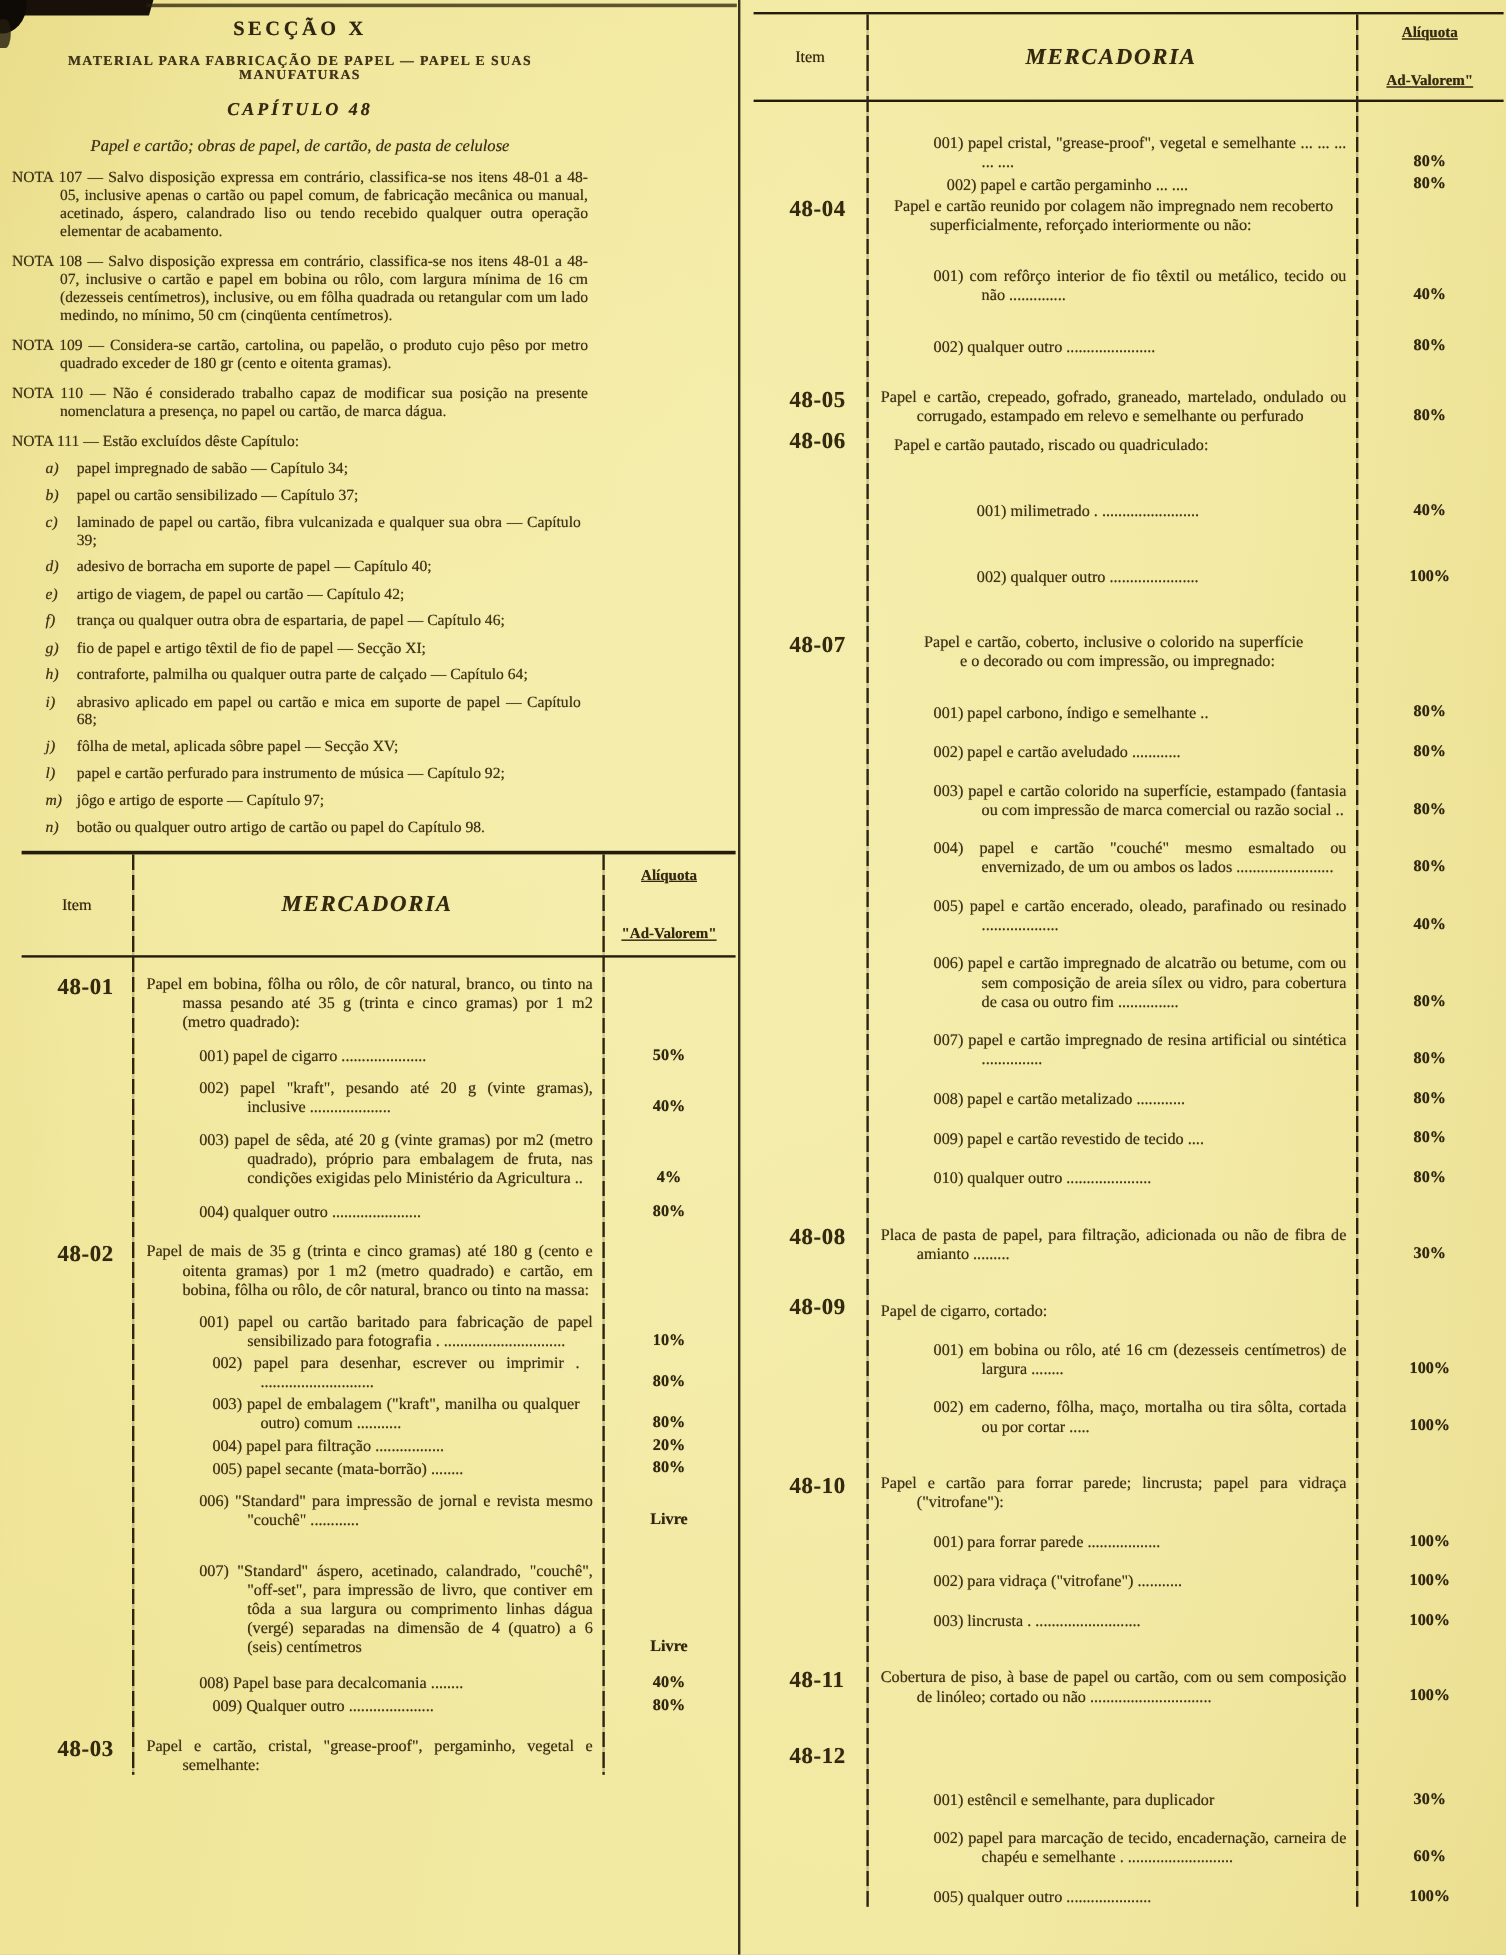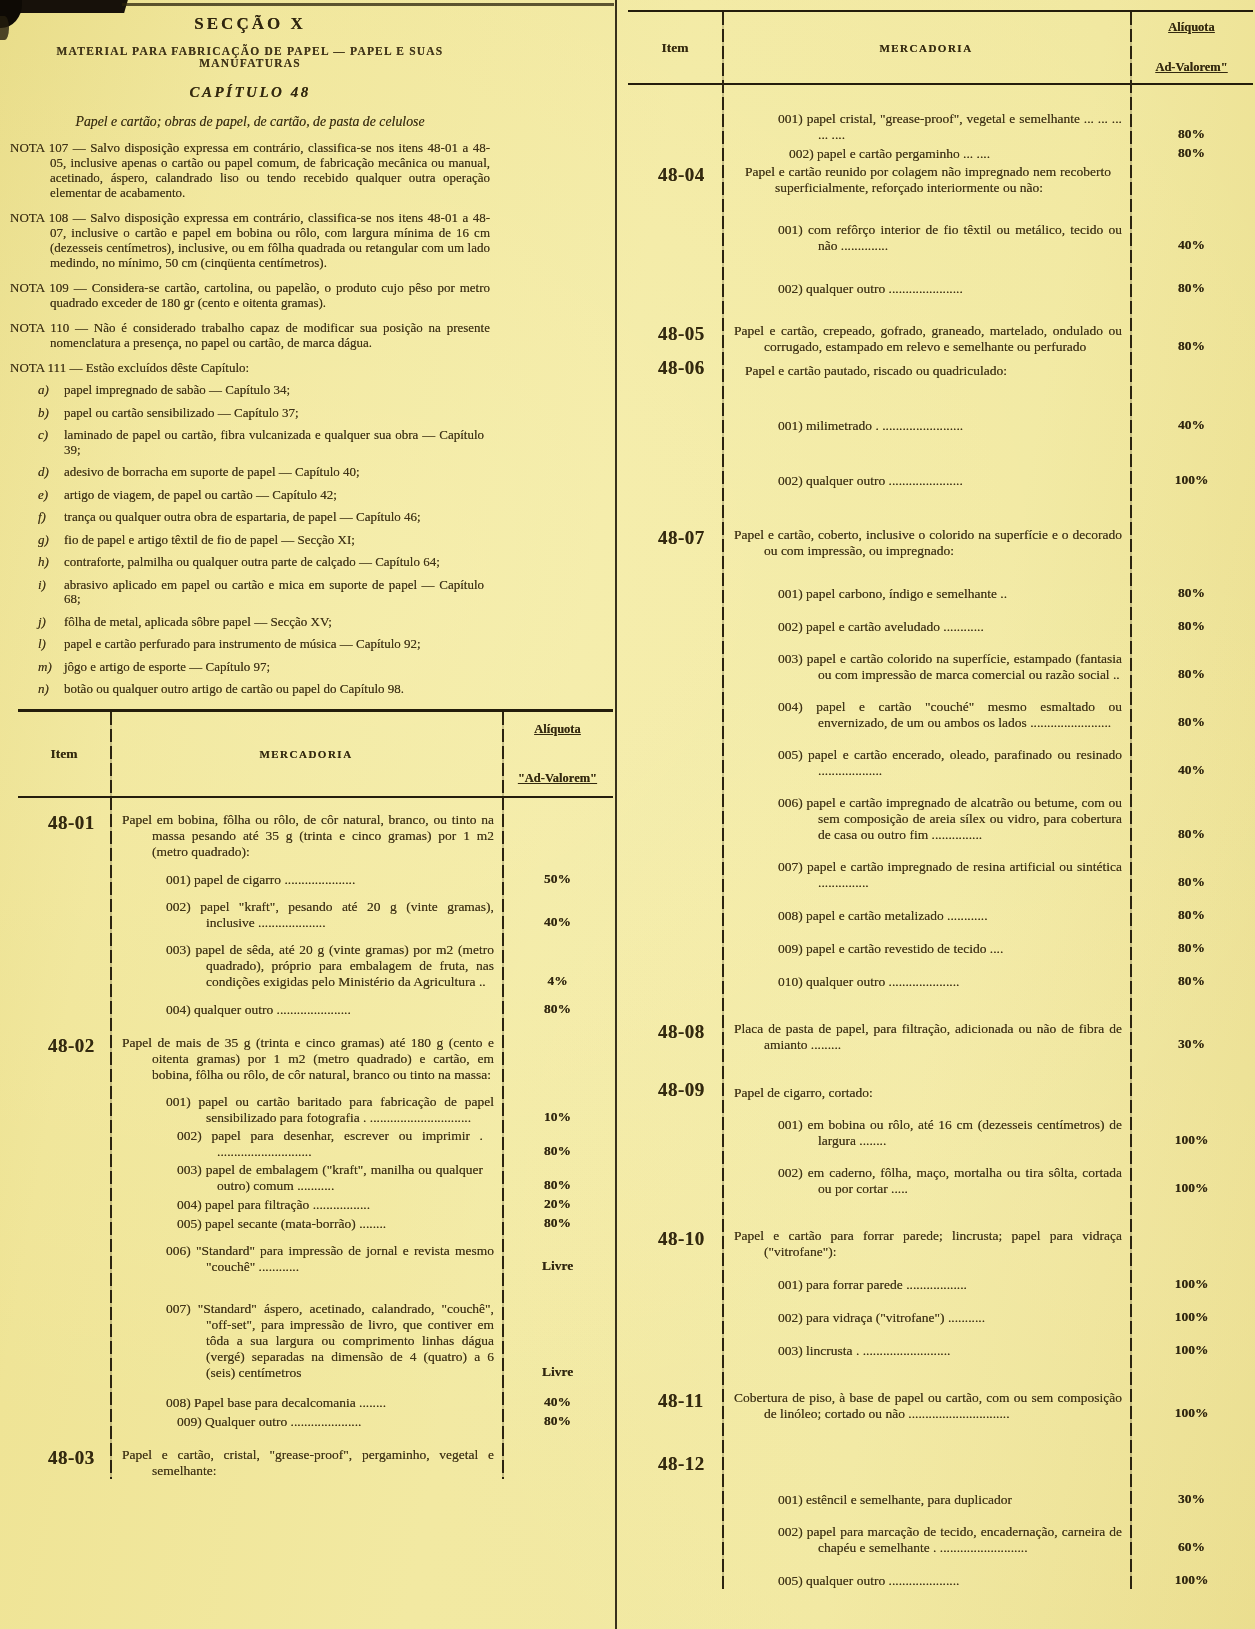--- a/index.html
+++ b/index.html
@@ -33,22 +33,22 @@
   .note{margin:10px 0 0 0;font-size:13px;line-height:15px;text-align:justify;padding-left:40px;text-indent:-40px;}
   .excl{display:flex;margin-top:8px;font-size:13px;line-height:14.5px;}
   .excl-letter{flex:0 0 26px;margin-left:28px;font-style:italic;}
   .excl-text{flex:1;text-align:justify;padding-right:6px;}
 
   
   .ttable{position:relative;box-sizing:border-box;}
   .vline{position:absolute;top:0;bottom:0;width:1.6px;
     background:repeating-linear-gradient(180deg,#2c2410 0 13px,rgba(44,36,16,.22) 13px 17px);}
   .thead{display:flex;align-items:stretch;border-bottom:2.4px solid #241d0c;}
-  .th-item{display:flex;align-items:center;justify-content:center;font-size:13.5px;font-weight:700;color:#33290f;}
-  .th-merc{display:flex;align-items:center;justify-content:center;flex:1;font-size:11px;font-weight:700;letter-spacing:1.5px;color:#33290f;}
+  .th-item{display:flex;align-items:center;justify-content:center;font-size:13.5px;font-weight:400;color:#33290f;}
+  .th-merc{display:flex;align-items:center;justify-content:center;flex:1;font-size:19px;font-weight:700;letter-spacing:1.5px;color:#33290f;font-style:italic;}
   .th-aliq{display:flex;flex-direction:column;align-items:center;justify-content:space-between;font-size:12.5px;font-weight:700;color:#33290f;text-decoration:underline;}
   .trow{display:flex;align-items:flex-end;}
   .tcode{box-sizing:border-box;font-weight:700;font-size:19px;align-self:flex-start;padding-left:30px;letter-spacing:.5px;color:#33290f;}
   .tdesc{flex:1;box-sizing:border-box;font-size:13.5px;text-align:justify;}
   .tval{box-sizing:border-box;text-align:center;font-size:13.5px;font-weight:700;color:#2f2610;padding-bottom:1px;}
   .main .tdesc{padding:0 8px 0 42px;text-indent:-30px;}
   .sub  .tdesc{padding:0 8px 0 96px;text-indent:-40px;}
 
   .t-left{margin-left:8px;width:595px;border-top:3.5px solid #241d0c;margin-top:12px;}
   .t-left .vl1{left:92px;} .t-left .vl2{left:484px;}
@@ -68,21 +68,21 @@
   .t-right .th-aliq{width:123px;padding:8px 0;}
   .t-right .tcode{width:94px;}
   .t-right .tval{width:123px;}
   .t-right .tdesc{line-height:16px;}
   .t-right .trow{margin-top:16px;}
   .t-right .main{margin-top:31px;}
 
   .sp-t{margin-top:2px !important;gap:11px;}
   .sp-m{margin-top:13px !important;}
   .sp-l{margin-top:26px !important;}
-  .sp-xl{margin-top:38px !important;}
+  .sp-xl{margin-top:38px !important;gap:36px;}
   .sp-f{margin-top:14px !important;}
 
   .col-right{position:absolute;left:617px;top:0;width:638px;box-sizing:border-box;}
 </style>
 </head>
 <body>
 
 <div class="page">
 
   <div class="art-bar"></div>

